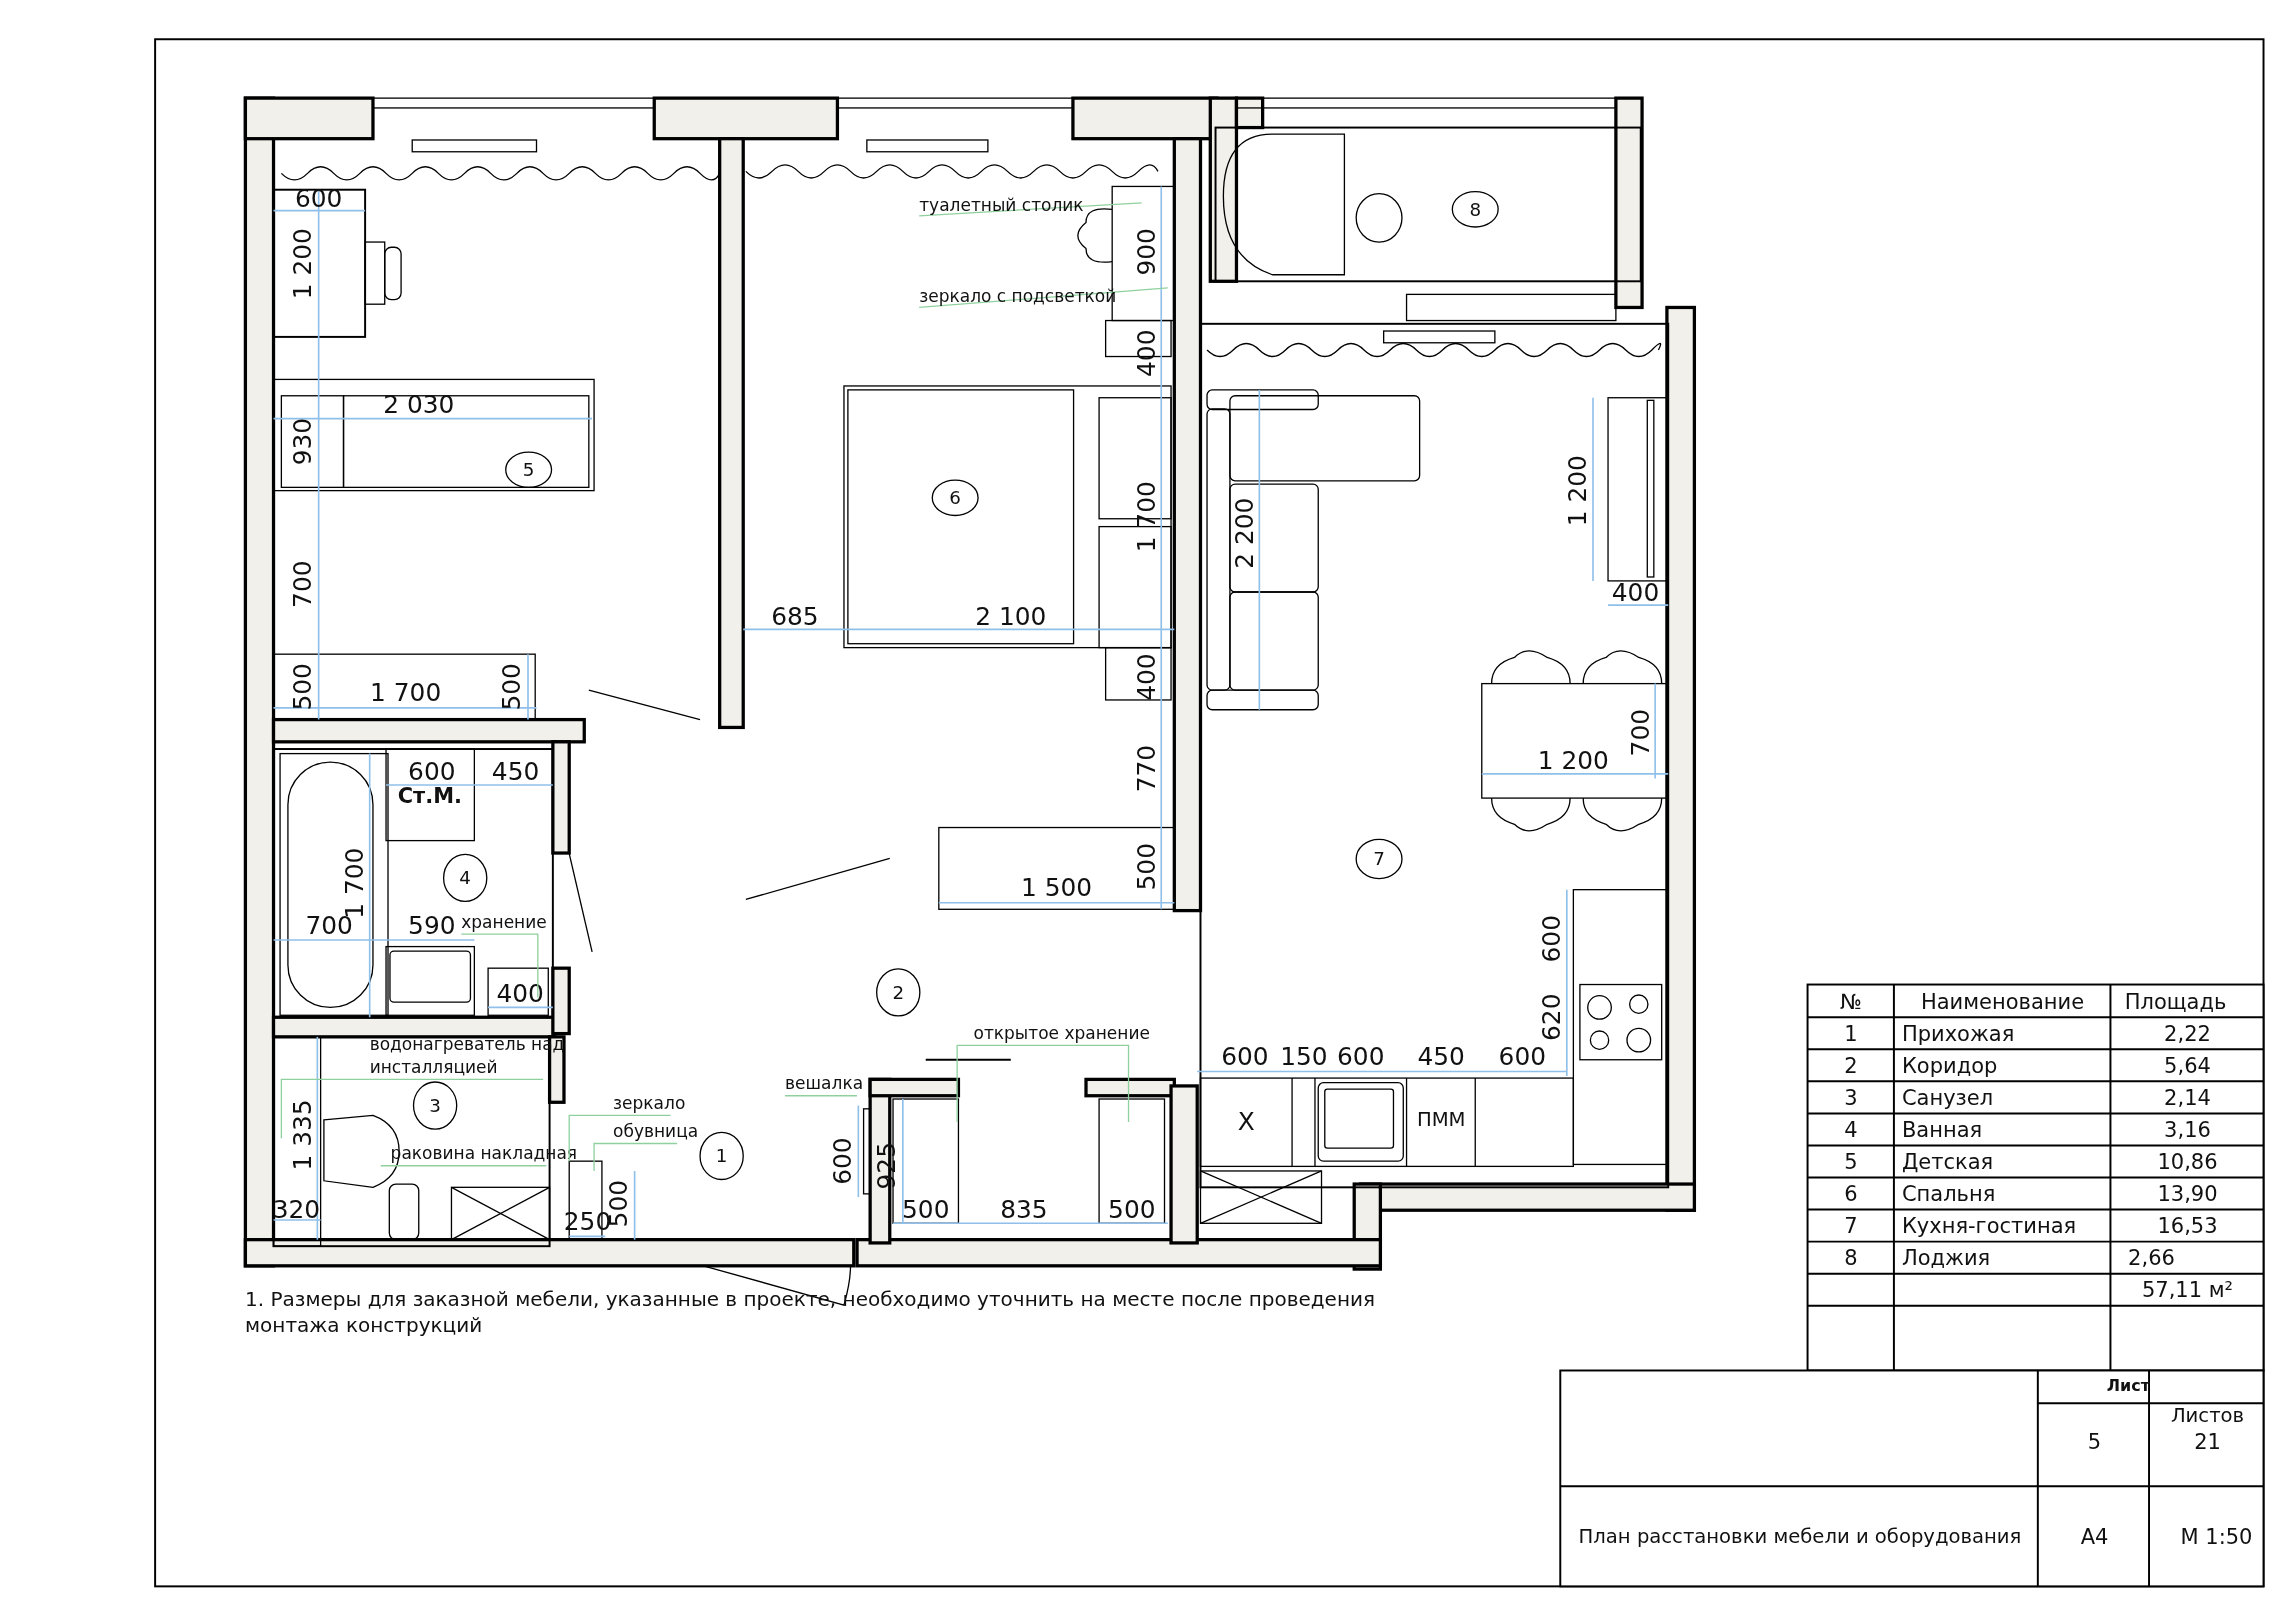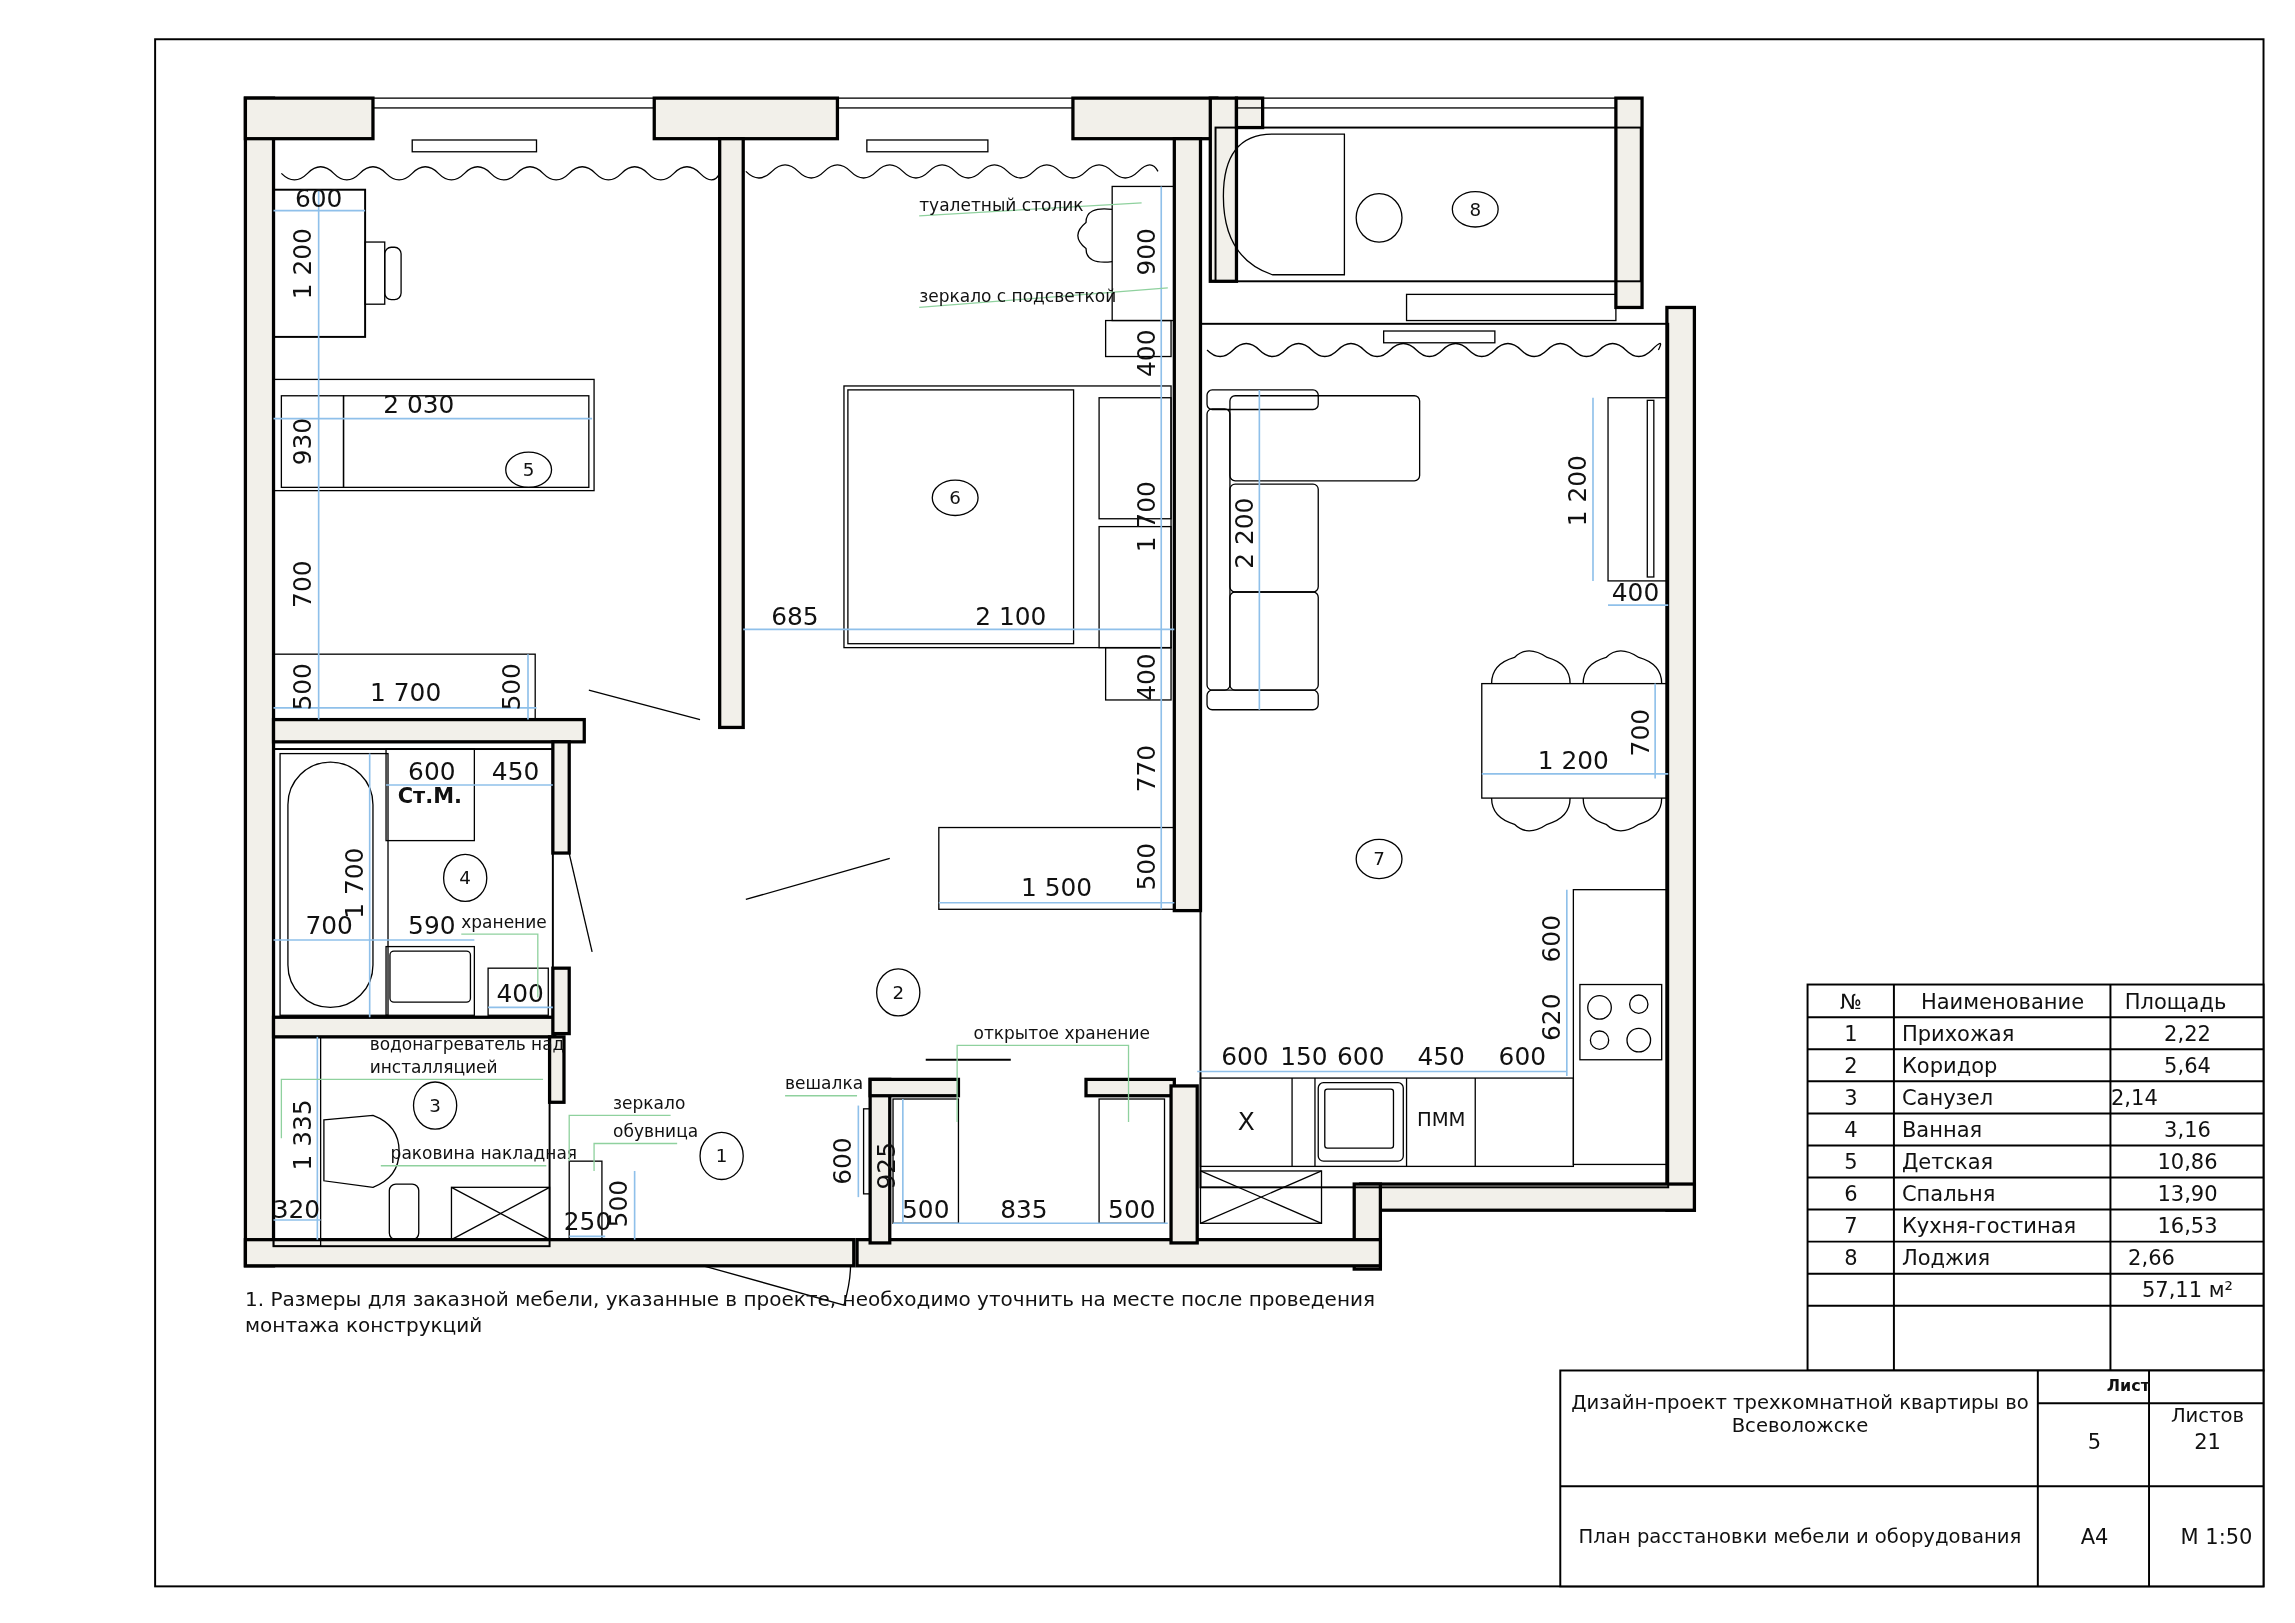--- a/index.html
+++ b/index.html
@@ -340,21 +340,21 @@
     <span style="width:153px;text-align:center">2,22</span>
   </div>
   <div style="display:flex;height:32px;align-items:center;">
     <span style="width:86px;text-align:center">2</span>
     <span style="width:217px;padding-left:7.9px;box-sizing:border-box">Коридор</span>
     <span style="width:153px;text-align:center">5,64</span>
   </div>
   <div style="display:flex;height:32px;align-items:center;">
     <span style="width:86px;text-align:center">3</span>
     <span style="width:217px;padding-left:7.9px;box-sizing:border-box">Санузел</span>
-    <span style="width:153px;">2,14</span>
+    <span style="width:153px;text-align:center">2,14</span>
   </div>
   <div style="display:flex;height:32px;align-items:center;">
     <span style="width:86px;text-align:center">4</span>
     <span style="width:217px;padding-left:7.9px;box-sizing:border-box">Ванная</span>
     <span style="width:153px;text-align:center">3,16</span>
   </div>
   <div style="display:flex;height:32px;align-items:center;">
     <span style="width:86px;text-align:center">5</span>
     <span style="width:217px;padding-left:7.9px;box-sizing:border-box">Детская</span>
     <span style="width:153px;text-align:center">10,86</span>
@@ -375,24 +375,20 @@
     <span style="width:153px;text-align:center">2,66</span>
   </div>
   <div style="display:flex;height:32px;align-items:center;">
     <span style="width:86px"></span>
     <span style="width:217px"></span>
     <span style="width:153px;text-align:center">57,11 м²</span>
   </div>
 </div>
 
 <div style="position:absolute;left:1561px;top:1371px;width:703px;height:216px;font-family:'DejaVu Sans',sans-serif;color:#111;">
-  <div style="position:absolute;left:0;top:19.6px;width:478px;text-align:center;font-size:19.6px;line-height:23.6px;">
-    <div>Дизайн-проект трехкомнатной квартиры во</div>
-    <div>Всеволожске</div>
-  </div>
   <div style="position:absolute;left:478px;top:5.2px;width:111px;text-align:right;font-size:16px;font-weight:bold;">Лист</div>
   <div style="position:absolute;left:589px;top:5.2px;width:115px;text-align:center;font-size:19.6px;margin-top:28px;">Листов</div>
   <div style="position:absolute;left:478px;top:59px;width:111px;text-align:center;font-size:21px;">5</div>
   <div style="position:absolute;left:589px;top:59px;width:115px;text-align:center;font-size:21px;">21</div>
   <div style="position:absolute;left:0;top:154px;width:478px;text-align:center;font-size:19.6px;">План расстановки мебели и оборудования</div>
   <div style="position:absolute;left:478px;top:154px;width:111px;text-align:center;font-size:21px;">А4</div>
   <div style="position:absolute;left:589px;top:154px;width:133px;text-align:center;font-size:21px;">М 1:50</div>
 </div>
 
 <div class="notes">

